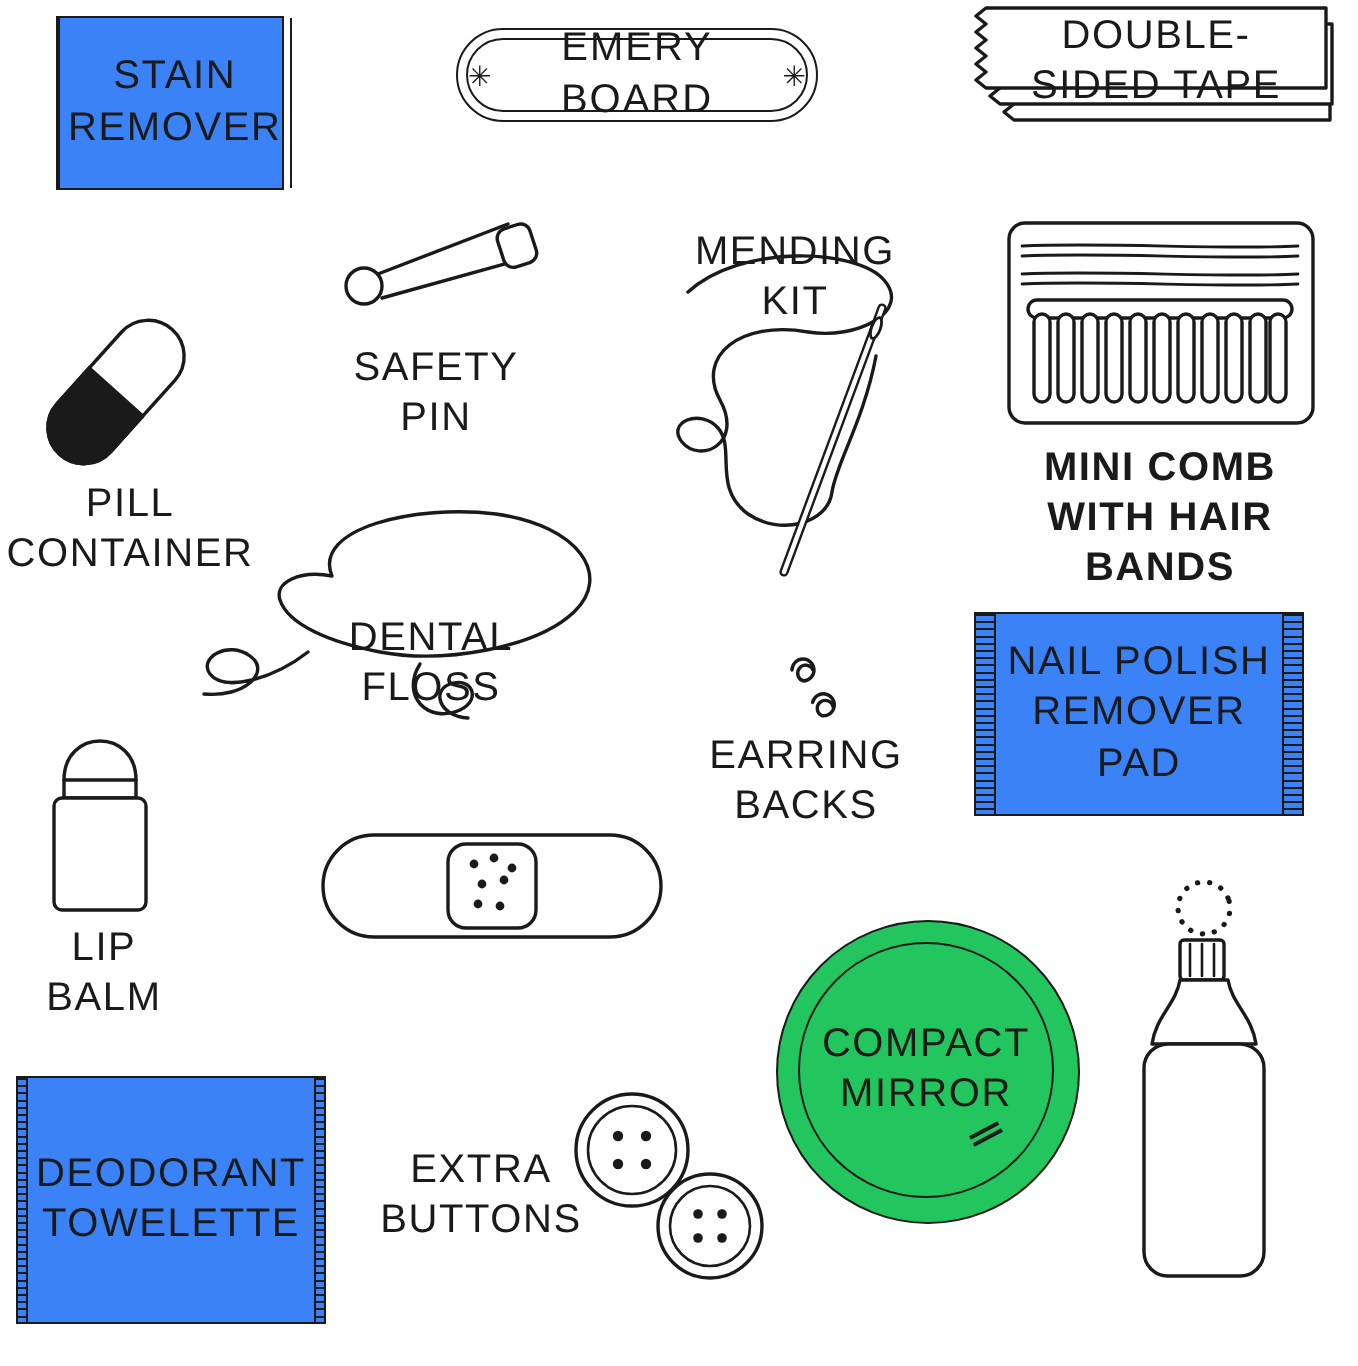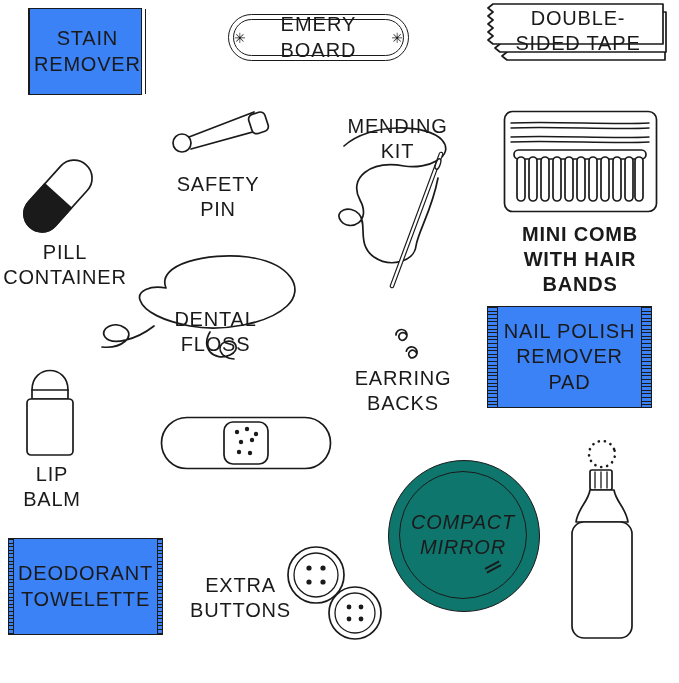--- a/index.html
+++ b/index.html
@@ -27,21 +27,21 @@
   .hatch.right{border-left:1.5px solid #1a1a1a;}
   .packet-text{flex:1;display:flex;align-items:center;justify-content:center;padding:4px;}
   
   .emery{position:absolute;border:1.7px solid #1a1a1a;border-radius:999px;padding:4px;background:#fff;}
   .emery-inner{
     border:1.4px solid #1a1a1a;border-radius:999px;height:100%;
     display:flex;align-items:center;justify-content:center;gap:12px;
   }
   .sparkle{font-size:14px;line-height:1;}
   
-  .circle{position:absolute;border:1.7px solid #1a1a1a;border-radius:50%;background:#0f766e;font-style:italic;}
+  .circle{position:absolute;border:1.7px solid #1a1a1a;border-radius:50%;background:#22c55e;}
   .mirror-glint{
     position:absolute;width:16px;height:6px;border-top:2px solid #1a1a1a;border-bottom:2px solid #1a1a1a;
     transform:rotate(-28deg);
   }
 </style>
 </head>
 <body>
 
 <div id="canvas">
 
@@ -171,21 +171,21 @@
   <svg class="abs art" style="left:566px;top:436px;" width="76" height="208" viewBox="0 0 76 208">
     <circle cx="36" cy="18" r="13" transform="rotate(-15 36 18)" style="stroke-dasharray:0.1 6;stroke-width:2.6"></circle>
     <rect x="24" y="34" width="22" height="20" rx="2" style="fill:#fff"></rect>
     <path d="M29 36 V 52" style="stroke-width:1.3"></path>
     <path d="M35 36 V 52" style="stroke-width:1.3"></path>
     <path d="M41 36 V 52" style="stroke-width:1.3"></path>
     <path d="M24 54 C 22 66 12 72 10 86 L 62 86 C 60 72 50 66 48 54 Z" style="fill:#fff"></path>
     <rect x="6" y="86" width="60" height="116" rx="12" style="fill:#fff"></rect>
   </svg>
 
-  <div class="packet" style="left:8px;top:538px;width:155px;height:97px;">
+  <div class="packet" style="left:8px;top:538px;width:155px;height:124px;">
     <div class="hatch left"></div>
     <div class="packet-text label">DEODORANT
 TOWELETTE</div>
     <div class="hatch right"></div>
   </div>
 
   <div class="abs label" style="left:188px;top:573px;width:105px;">EXTRA
 BUTTONS</div>
   <svg class="abs art" style="left:283px;top:543px;" width="108" height="104" viewBox="0 0 108 104">
     <circle cx="33" cy="32" r="28" style="fill:#fff"></circle>

